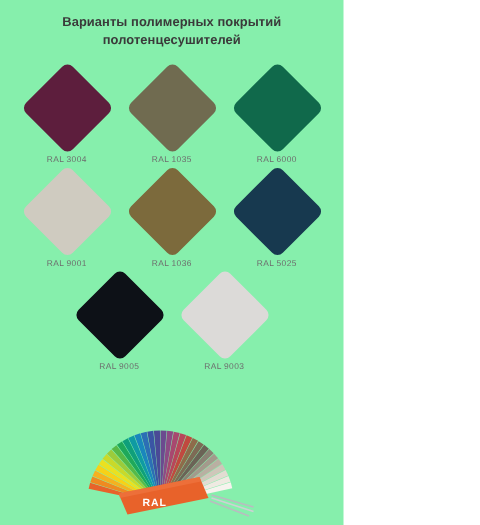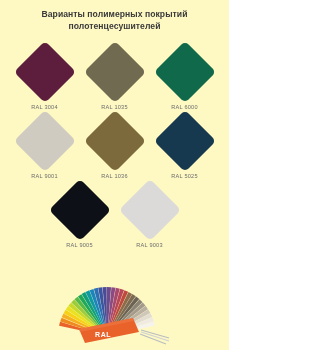--- a/index.html
+++ b/index.html
@@ -12,21 +12,21 @@
     background: #ffffff;
     font-family: "Liberation Sans", "DejaVu Sans", sans-serif;
     overflow: hidden;
     position: relative;
   }
 
   .page {
     width: 229px;
     height: 350px;
     position: relative;
-    background: #fef9c3;
+    background: #86efac;
     box-sizing: border-box;
   }
 
   .title {
     padding: 9px 12px 0 12px;
     text-align: center;
     font-size: 8.6px;
     line-height: 11.5px;
     font-weight: bold;
     color: #3a3a3a;

